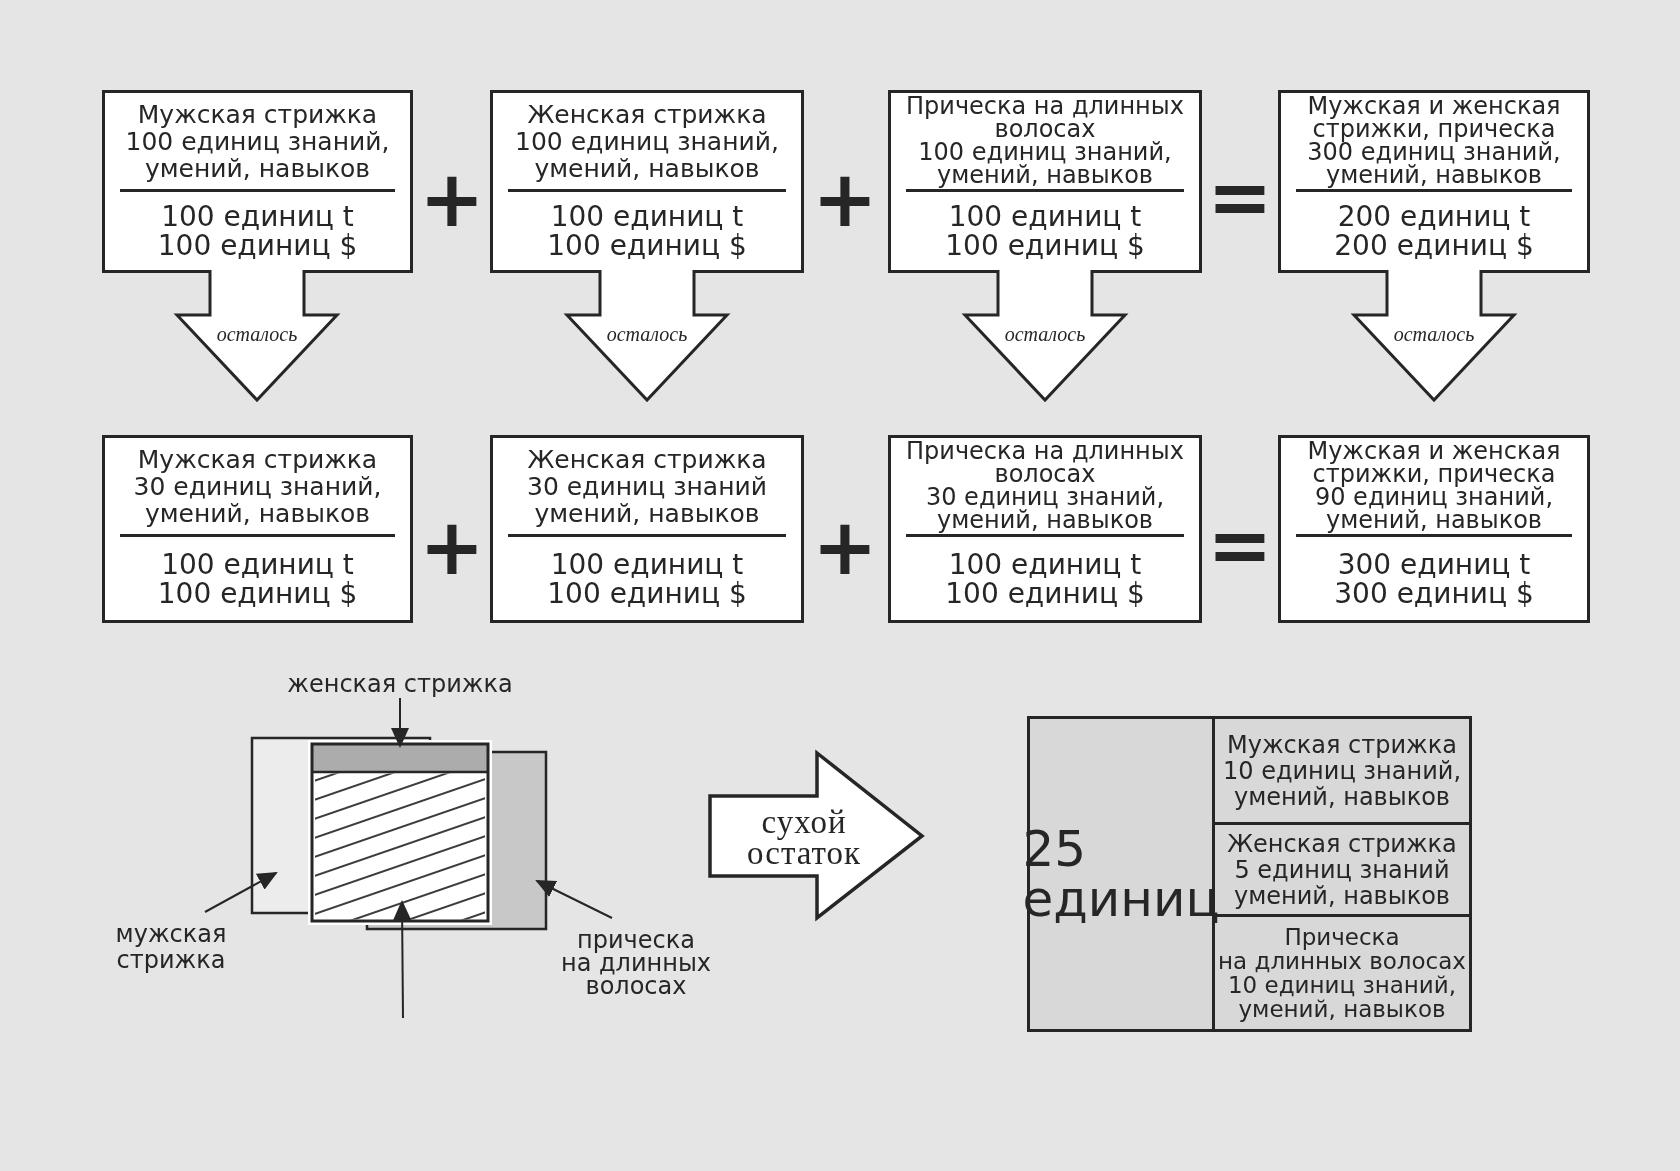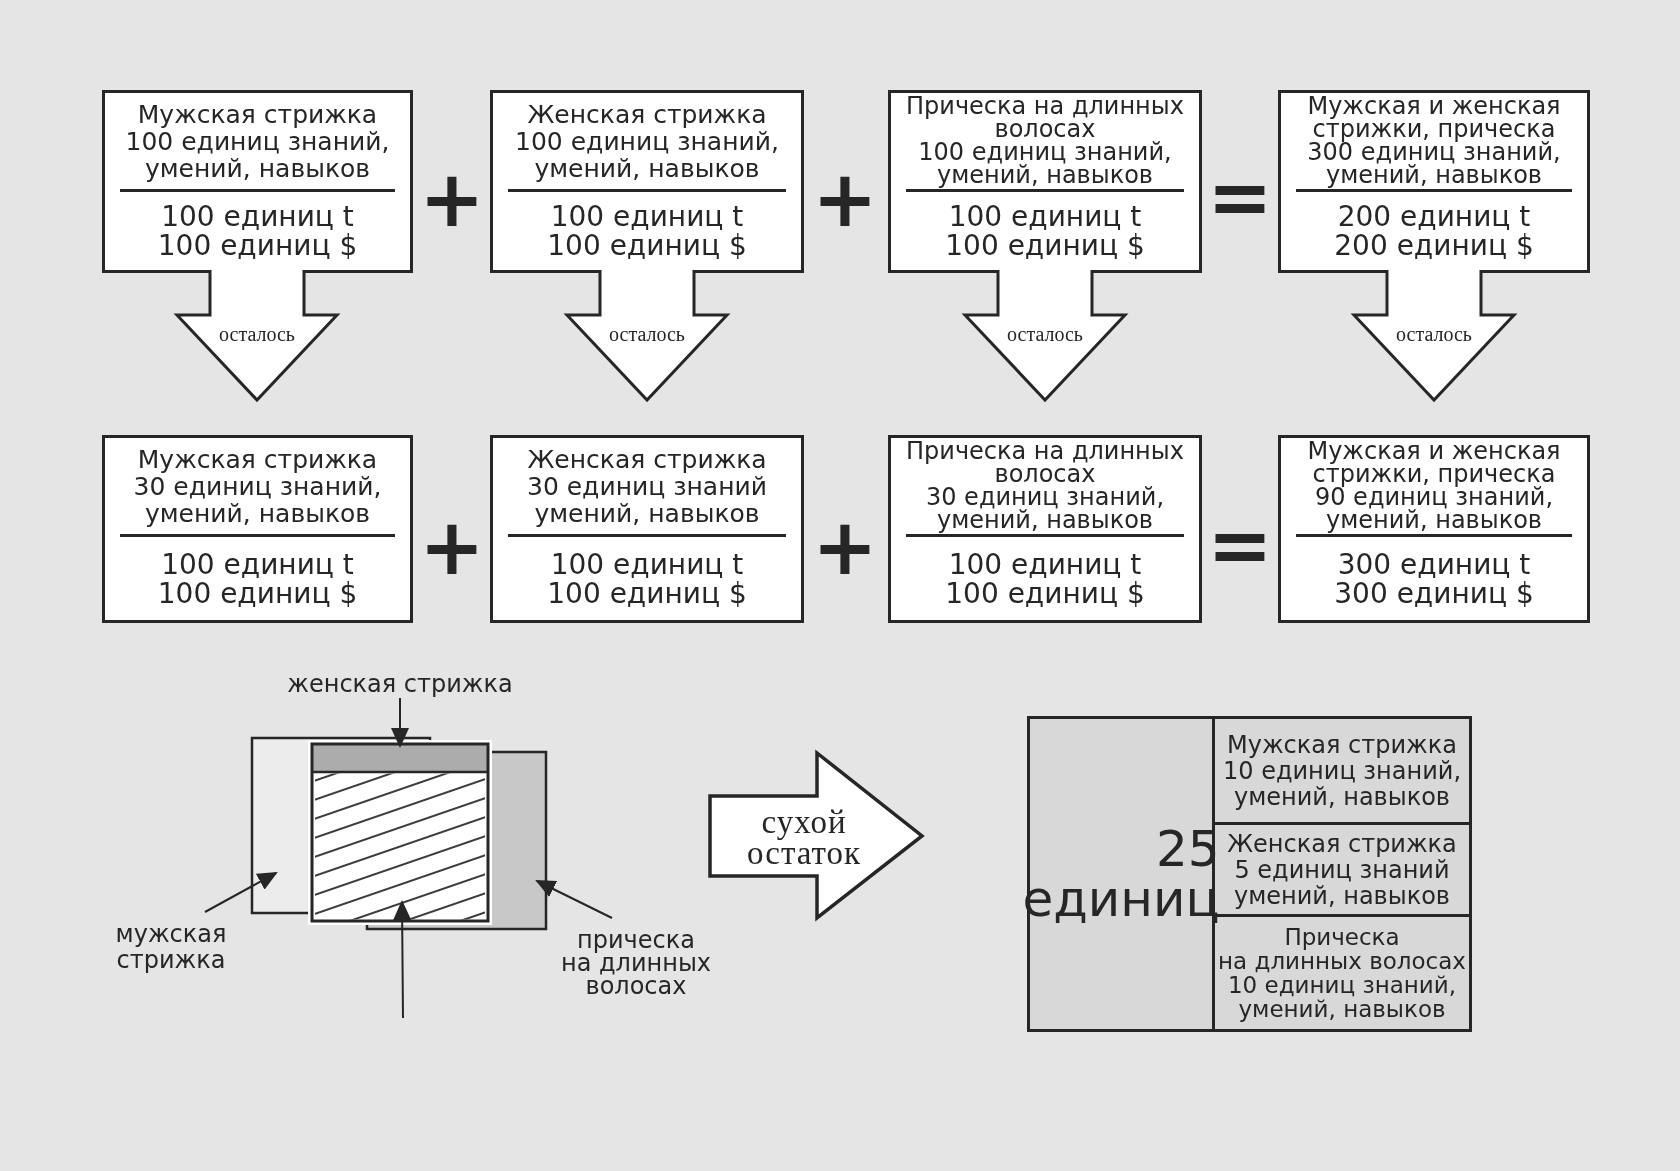--- a/index.html
+++ b/index.html
@@ -17,36 +17,36 @@
   }
   .boxtop.t4{line-height:23px;font-size:24px;border-radius:24px;}
   .boxline{border-top:3px solid #262626;margin:0 15px;}
   .boxbottom{
     flex:1;display:flex;align-items:center;justify-content:center;
     text-align:center;white-space:pre-line;font-size:28px;line-height:29px;
   }
   .center-abs{position:absolute;transform:translate(-50%,-50%);}
   .op{font-weight:bold;font-size:78px;line-height:78px;}
   .serif{font-family:"Liberation Serif","DejaVu Serif",serif;}
-  .remains{font-size:20px;text-align:center;white-space:nowrap;}
+  .remains{font-size:20px;text-align:center;white-space:nowrap;font-style:italic;}
   .flowarrow{position:absolute;overflow:visible;}
   .figlabel{text-align:center;white-space:pre-line;font-size:24px;line-height:26px;}
   .figlabel.one{white-space:nowrap;}
   .figlabel.tight{line-height:23px;}
   .figlabel.big{white-space:nowrap;font-size:27px;}
   .bigarrow-text{font-size:33px;line-height:31px;text-align:center;white-space:pre-line;letter-spacing:1px;}
   .rtable{
     position:absolute;left:1027px;top:716px;width:445px;height:316px;
     background:#d8d8d8;border:3px solid #262626;box-sizing:border-box;
     display:grid;grid-template-columns:185px 1fr;grid-template-rows:106px 92px 1fr;
   }
   .rtable .total{
     grid-row:1/4;border-right:3px solid #262626;
     display:flex;align-items:center;justify-content:center;
-    font-size:50px;line-height:50px;text-align:right;white-space:pre-line;
+    font-size:50px;line-height:50px;text-align:left;white-space:pre-line;
   }
   .tcell{
     display:flex;align-items:center;justify-content:center;
     text-align:center;white-space:pre-line;font-size:24px;line-height:26px;
   }
   .tcell.b{border-bottom:3px solid #262626;}
   .tcell.small{font-size:23px;line-height:24px;}
 </style>
 </head>
 <body>

